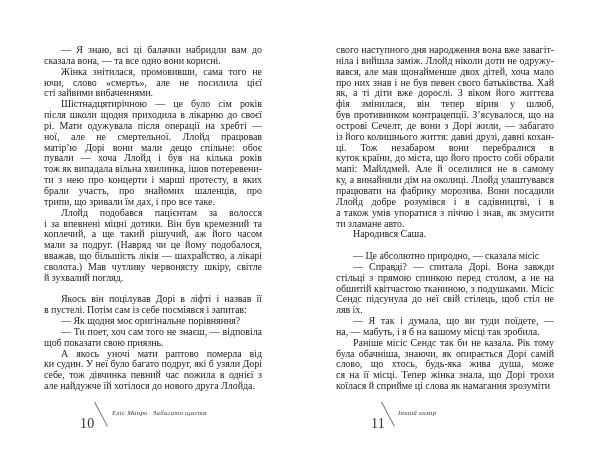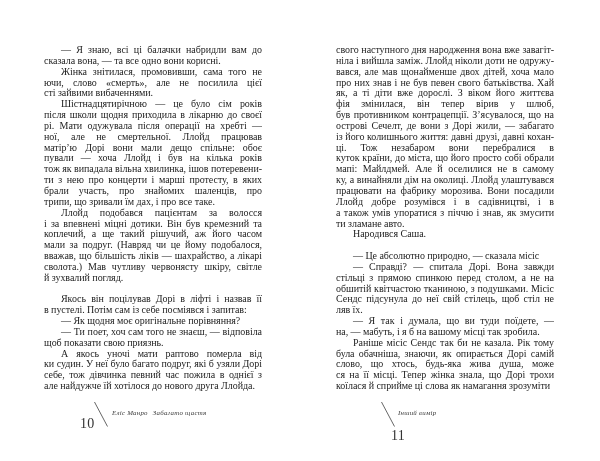--- a/index.html
+++ b/index.html
@@ -20,21 +20,21 @@
   .ln.ind{text-indent:17px;}
   .gap{height:10.85px;}
   .footer{position:absolute;color:#2e2e2e;}
   .pagenum{font-size:14px;letter-spacing:0.3px;color:#333;}
   .running{font-size:6.9px;font-style:italic;letter-spacing:0.25px;color:#3a3a3a;white-space:nowrap;}
   .running .part2{margin-left:5px;}
   .slash{position:absolute;width:16px;height:27px;}
   #f-l-num{left:80px;top:416px;}
   #f-l-slash{left:93px;top:401px;}
   #f-l-run{left:112px;top:409px;}
-  #f-r-num{left:371px;top:428px;margin-left:20px;}
+  #f-r-num{left:371px;top:416px;}
   #f-r-slash{left:380px;top:401px;}
   #f-r-run{left:398px;top:409px;}
 </style>
 </head>
 <body>
 
 <div>
 
   <div class="page page-left">
       <div class="ln j ind">— Я знаю, всі ці балачки набридли вам до смерті, —</div>

